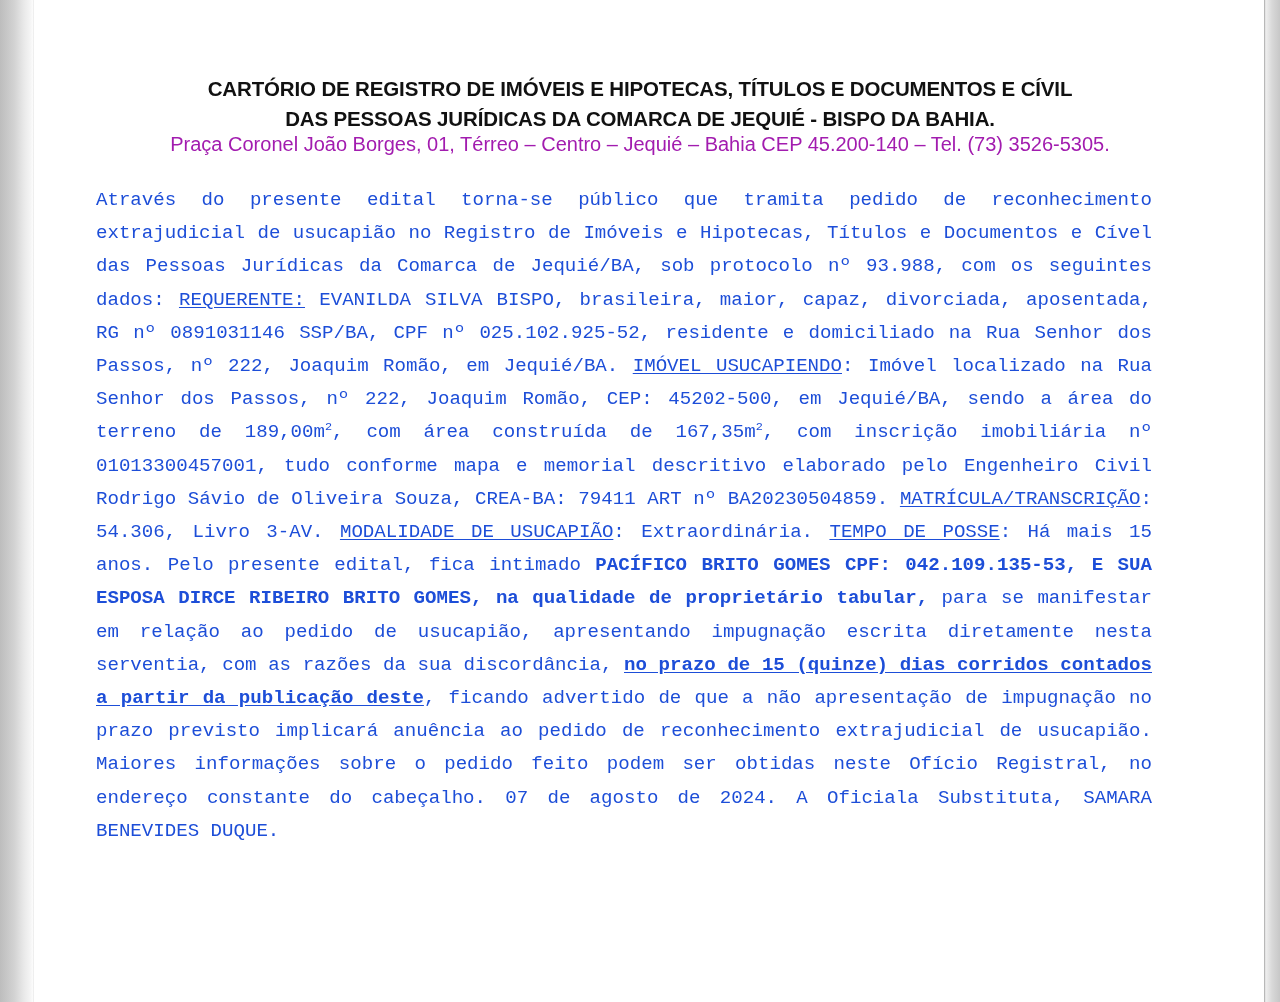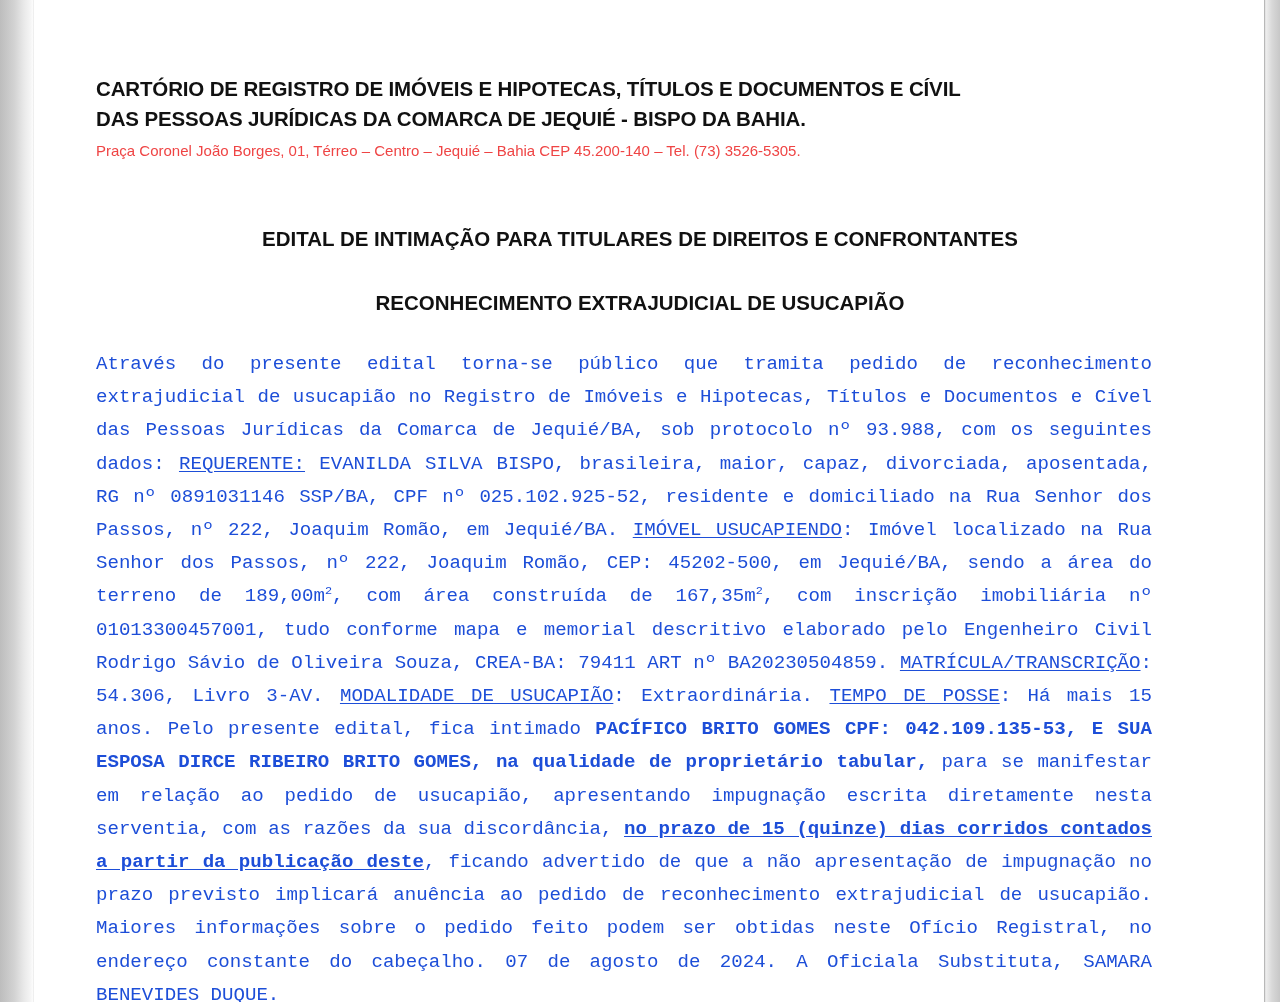--- a/index.html
+++ b/index.html
@@ -50,35 +50,34 @@
     position: absolute;
     left: 62px;
     top: 0;
     width: 1088px;
     height: 1002px;
     color: #1a1a1a;
   }
 
   .header-block {
     padding-top: 74px;
-    text-align: left;
+    text-align: center;
   }
   .org-line {
     font-weight: bold;
     font-size: 20.5px;
     line-height: 30px;
     letter-spacing: -0.15px;
     color: #111111;
     white-space: nowrap;
   }
   .org-address {
-    margin-top: 7px;
-    font-size: 15px;
+    font-size: 20px;
     line-height: 20px;
-    color: #ef4444;
+    color: #a21caf;
     white-space: nowrap;
   }
 
   .title-block {
     margin-top: 56px;
     text-align: center;
   }
   .doc-title {
     font-weight: bold;
     font-size: 20.5px;
@@ -139,24 +138,20 @@
   <div class="page">
 
     <div class="doc">
 
       <div class="header-block">
         <div class="org-line">CARTÓRIO DE REGISTRO DE IMÓVEIS E HIPOTECAS, TÍTULOS E DOCUMENTOS E CÍVIL</div>
         <div class="org-line">DAS PESSOAS JURÍDICAS DA COMARCA DE JEQUIÉ - BISPO DA BAHIA.</div>
         <div class="org-address">Praça Coronel João Borges, 01, Térreo – Centro – Jequié – Bahia CEP 45.200-140 – Tel. (73) 3526-5305.</div>
       </div>
 
-      <div class="title-block">
-        <div class="doc-title">EDITAL DE INTIMAÇÃO PARA TITULARES DE DIREITOS E CONFRONTANTES</div>
-        <div class="doc-subtitle">RECONHECIMENTO EXTRAJUDICIAL DE USUCAPIÃO</div>
-      </div>
 
       <p class="body-block"><span>Através do presente edital torna-se público que tramita pedido de reconhecimento extrajudicial de usucapião no Registro de Imóveis e Hipotecas, Títulos e Documentos e Cível das Pessoas Jurídicas da Comarca de Jequié/BA, sob protocolo nº 93.988, com os seguintes dados: </span><u>REQUERENTE:</u><span> EVANILDA SILVA BISPO, brasileira, maior, capaz, divorciada, aposentada, RG nº 0891031146 SSP/BA, CPF nº 025.102.925-52, residente e domiciliado na Rua Senhor dos Passos, nº 222, Joaquim Romão, em Jequié/BA. </span><u>IMÓVEL USUCAPIENDO</u><span>: Imóvel localizado na Rua Senhor dos Passos, nº 222, Joaquim Romão, CEP: 45202-500, em Jequié/BA, sendo a área do terreno de 189,00m</span><sup>2</sup><span>, com área construída de 167,35m</span><sup>2</sup><span>, com inscrição imobiliária nº 01013300457001, tudo conforme mapa e memorial descritivo elaborado pelo Engenheiro Civil Rodrigo Sávio de Oliveira Souza, CREA-BA: 79411 ART nº BA20230504859. </span><u>MATRÍCULA/TRANSCRIÇÃO</u><span>: 54.306, Livro 3-AV. </span><u>MODALIDADE DE USUCAPIÃO</u><span>: Extraordinária. </span><u>TEMPO DE POSSE</u><span>: Há mais 15 anos. Pelo presente edital, fica intimado </span><b>PACÍFICO BRITO GOMES CPF: 042.109.135-53, E SUA ESPOSA DIRCE RIBEIRO BRITO GOMES, na qualidade de proprietário tabular,</b><span> para se manifestar em relação ao pedido de usucapião, apresentando impugnação escrita diretamente nesta serventia, com as razões da sua discordância, </span><span class="bu">no prazo de 15 (quinze) dias corridos contados a partir da publicação deste</span><span>, ficando advertido de que a não apresentação de impugnação no prazo previsto implicará anuência ao pedido de reconhecimento extrajudicial de usucapião. Maiores informações sobre o pedido feito podem ser obtidas neste Ofício Registral, no endereço constante do cabeçalho. 07 de agosto de 2024. A Oficiala Substituta, SAMARA BENEVIDES DUQUE.</span></p>
 
     </div>
 
     <div class="stamp">
       
     </div>
 
   </div>

